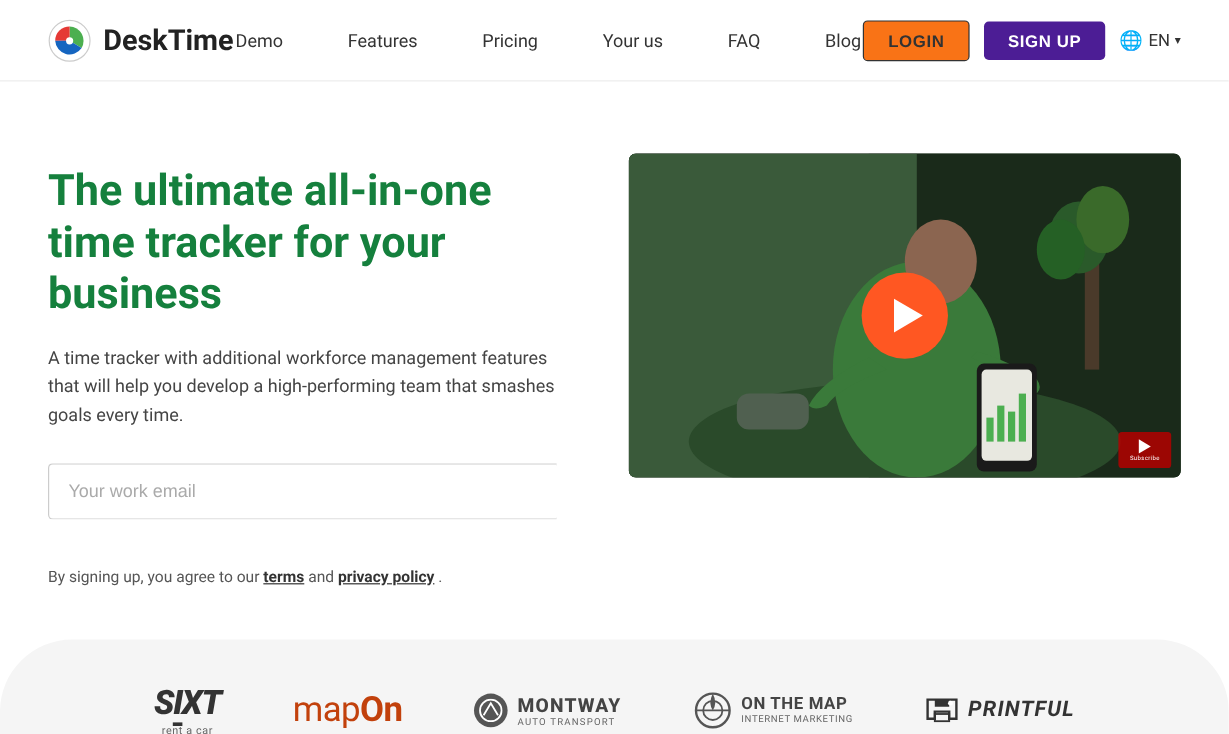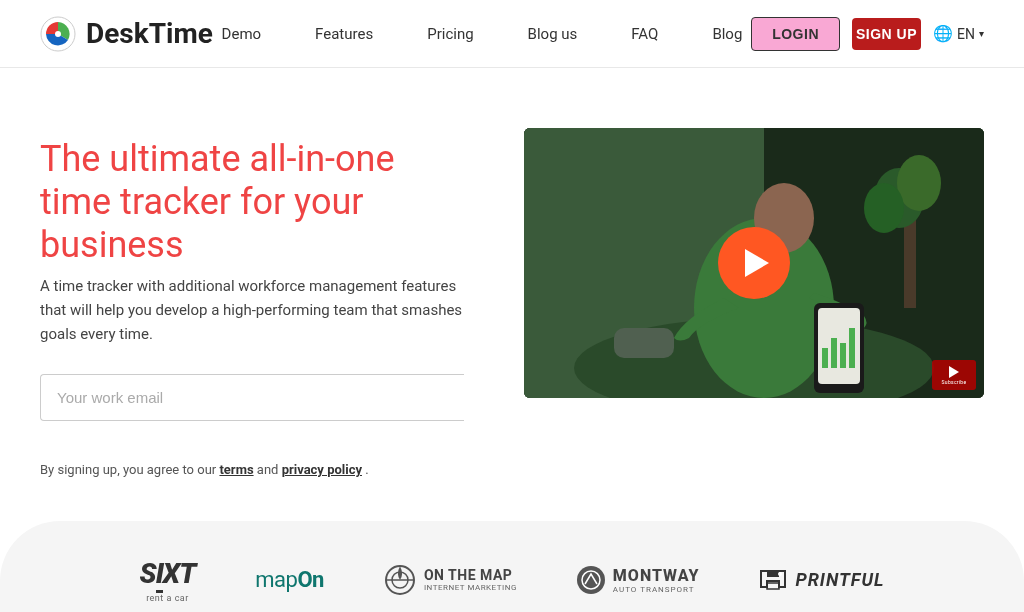--- a/index.html
+++ b/index.html
@@ -18,21 +18,21 @@
     .navbar-left {
       display: flex;
       align-items: center;
       gap: 10px;
     }
     .logo-icon {
       width: 36px;
       height: 36px;
     }
     .logo-text {
-      font-size: 28px;
+      font-size: 24px;
       font-weight: 700;
       color: #222;
     }
     .navbar-center {
       display: flex;
       align-items: center;
       gap: 54px;
     }
     .nav-link {
       font-size: 15px;
@@ -42,32 +42,32 @@
     }
     .navbar-right {
       display: flex;
       align-items: center;
       gap: 12px;
     }
     .btn-login {
       padding: 8px 20px;
       border: 1.5px solid #333;
       border-radius: 4px;
-      background: #f9a8d4;
+      background: #f97316;
       color: #333;
       font-size: 14px;
       font-weight: 600;
       cursor: pointer;
       letter-spacing: 0.5px;
     }
     .btn-signup {
-      padding: 8px 4px;
+      padding: 8px 20px;
       border: none;
       border-radius: 4px;
-      background: #b91c1c;
+      background: #4c1d95;
       color: #fff;
       font-size: 14px;
       font-weight: 700;
       cursor: pointer;
       letter-spacing: 0.5px;
     }
     .lang-selector {
       display: flex;
       align-items: center;
       gap: 4px;
@@ -88,24 +88,24 @@
       margin: 0 auto;
       gap: 60px;
       background: #fff;
     }
     .hero-left {
       flex: 1;
       padding-top: 10px;
     }
     .hero-title {
       font-size: 36px;
-      font-weight: 400;
-      color: #ef4444;
+      font-weight: 700;
+      color: #15803d;
       line-height: 1.2;
-      margin-bottom: 6px;
+      margin-bottom: 18px;
     }
     .hero-subtitle {
       font-size: 15px;
       color: #444;
       line-height: 1.6;
       margin-bottom: 28px;
       max-width: 490px;
     }
     .cta-row {
       display: flex;
@@ -248,23 +248,23 @@
       position: relative;
     }
     .logo-sixt-sub {
       font-size: 9px;
       color: #666;
       font-weight: 400;
       font-style: normal;
       letter-spacing: 0.5px;
     }
     .logo-mapon {
-      font-size: 22px;
+      font-size: 29px;
       font-weight: 400;
-      color: #0f766e;
+      color: #c2410c;
       letter-spacing: -0.5px;
     }
     .logo-mapon strong {
       font-weight: 700;
     }
     .logo-montway {
       display: flex;
       align-items: center;
       gap: 8px;
     }
@@ -341,21 +341,21 @@
       <path d="M18 18 L28 24 A12 12 0 0 1 6 18 Z" fill="#1565c0"></path>
       <circle cx="18" cy="18" r="3" fill="#fff"></circle>
     </svg>
     <span class="logo-text">DeskTime</span>
   </div>
 
   <div class="navbar-center">
     <a class="nav-link">Demo</a>
     <a class="nav-link">Features</a>
     <a class="nav-link">Pricing</a>
-    <a class="nav-link">Blog us</a>
+    <a class="nav-link">Your us</a>
     <a class="nav-link">FAQ</a>
     <a class="nav-link">Blog</a>
   </div>
 
   <div class="navbar-right">
     <button class="btn-login">LOGIN</button>
     <button class="btn-signup">SIGN UP</button>
     <div class="lang-selector">
       <span class="globe-icon">🌐</span>
       <span>EN</span>
@@ -438,53 +438,53 @@
 
   <div class="logo-item">
     <div class="logo-sixt">
       <span>S</span><span style="border-bottom: 3px solid #333; padding-bottom:0px;">I</span><span>XT</span>
     </div>
     <div class="logo-sixt-sub">rent a car</div>
   </div>
 
   <div class="logo-item">
     <div class="logo-mapon">map<strong>On</strong></div>
+  </div>
+
+  <div class="logo-item">
+    <div class="logo-montway">
+      <div class="montway-icon">
+        <svg width="20" height="20" viewBox="0 0 20 20">
+          <circle cx="10" cy="10" r="9" fill="none" stroke="#fff" stroke-width="1.5"></circle>
+          <path d="M4 14 L10 4 L16 14" fill="none" stroke="#fff" stroke-width="1.5"></path>
+        </svg>
+      </div>
+      <div class="logo-montway-text">
+        <div class="montway-title">MONTWAY</div>
+        <div class="montway-sub">AUTO TRANSPORT</div>
+      </div>
+    </div>
   </div>
 
   <div class="logo-item">
     <div class="logo-onthemap">
       <svg class="onmap-icon" viewBox="0 0 32 32">
         <circle cx="16" cy="16" r="14" fill="none" stroke="#555" stroke-width="2"></circle>
         <circle cx="16" cy="16" r="8" fill="none" stroke="#555" stroke-width="1.5"></circle>
         <line x1="2" y1="16" x2="30" y2="16" stroke="#555" stroke-width="1.5"></line>
         <path d="M16 2 Q20 10 16 16 Q12 10 16 2Z" fill="#555"></path>
       </svg>
       <div class="onmap-text">
         <div class="onmap-title">ON THE MAP</div>
         <div class="onmap-sub">INTERNET MARKETING</div>
       </div>
     </div>
   </div>
 
   <div class="logo-item">
-    <div class="logo-montway">
-      <div class="montway-icon">
-        <svg width="20" height="20" viewBox="0 0 20 20">
-          <circle cx="10" cy="10" r="9" fill="none" stroke="#fff" stroke-width="1.5"></circle>
-          <path d="M4 14 L10 4 L16 14" fill="none" stroke="#fff" stroke-width="1.5"></path>
-        </svg>
-      </div>
-      <div class="logo-montway-text">
-        <div class="montway-title">MONTWAY</div>
-        <div class="montway-sub">AUTO TRANSPORT</div>
-      </div>
-    </div>
-  </div>
-
-  <div class="logo-item">
     <div class="logo-printful">
       <svg width="28" height="22" viewBox="0 0 28 22">
         <path d="M2 2 L2 18 L8 18 L8 12 L20 12 L20 18 L26 18 L26 2 Z" fill="none" stroke="#333" stroke-width="2"></path>
         <rect x="8" y="14" width="12" height="6" fill="none" stroke="#333" stroke-width="1.5"></rect>
         <path d="M8 2 L8 8 L20 8 L20 2 Z" fill="#333"></path>
         <circle cx="21" cy="5" r="2" fill="#fff"></circle>
       </svg>
       <span class="printful-text">PRINTFUL</span>
     </div>
   </div>

